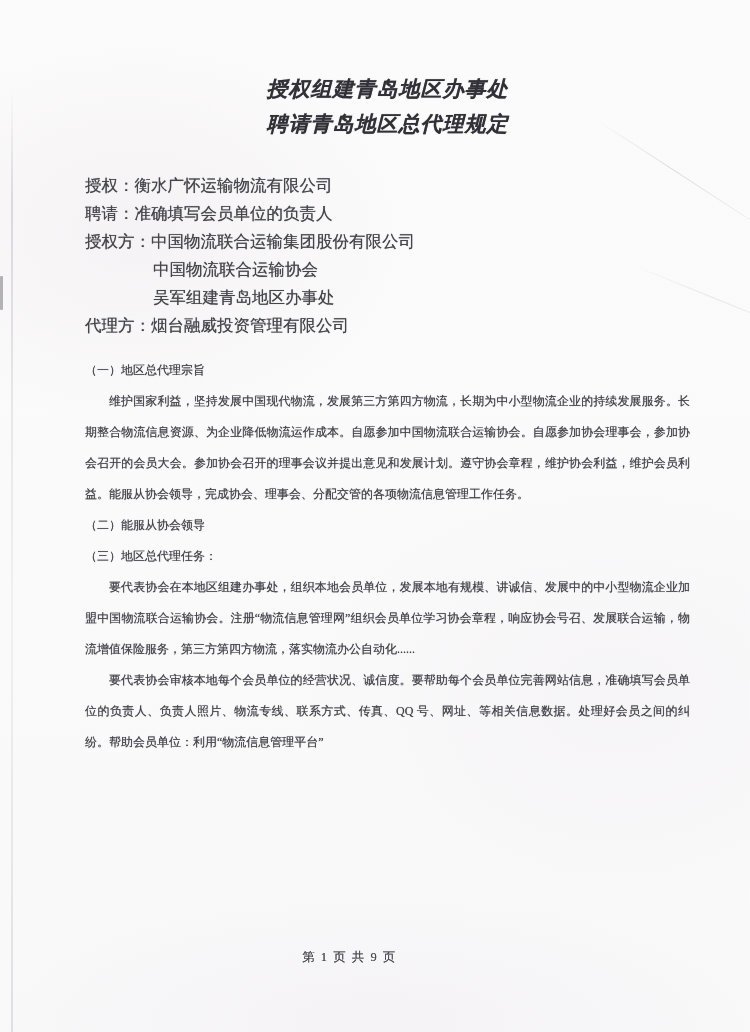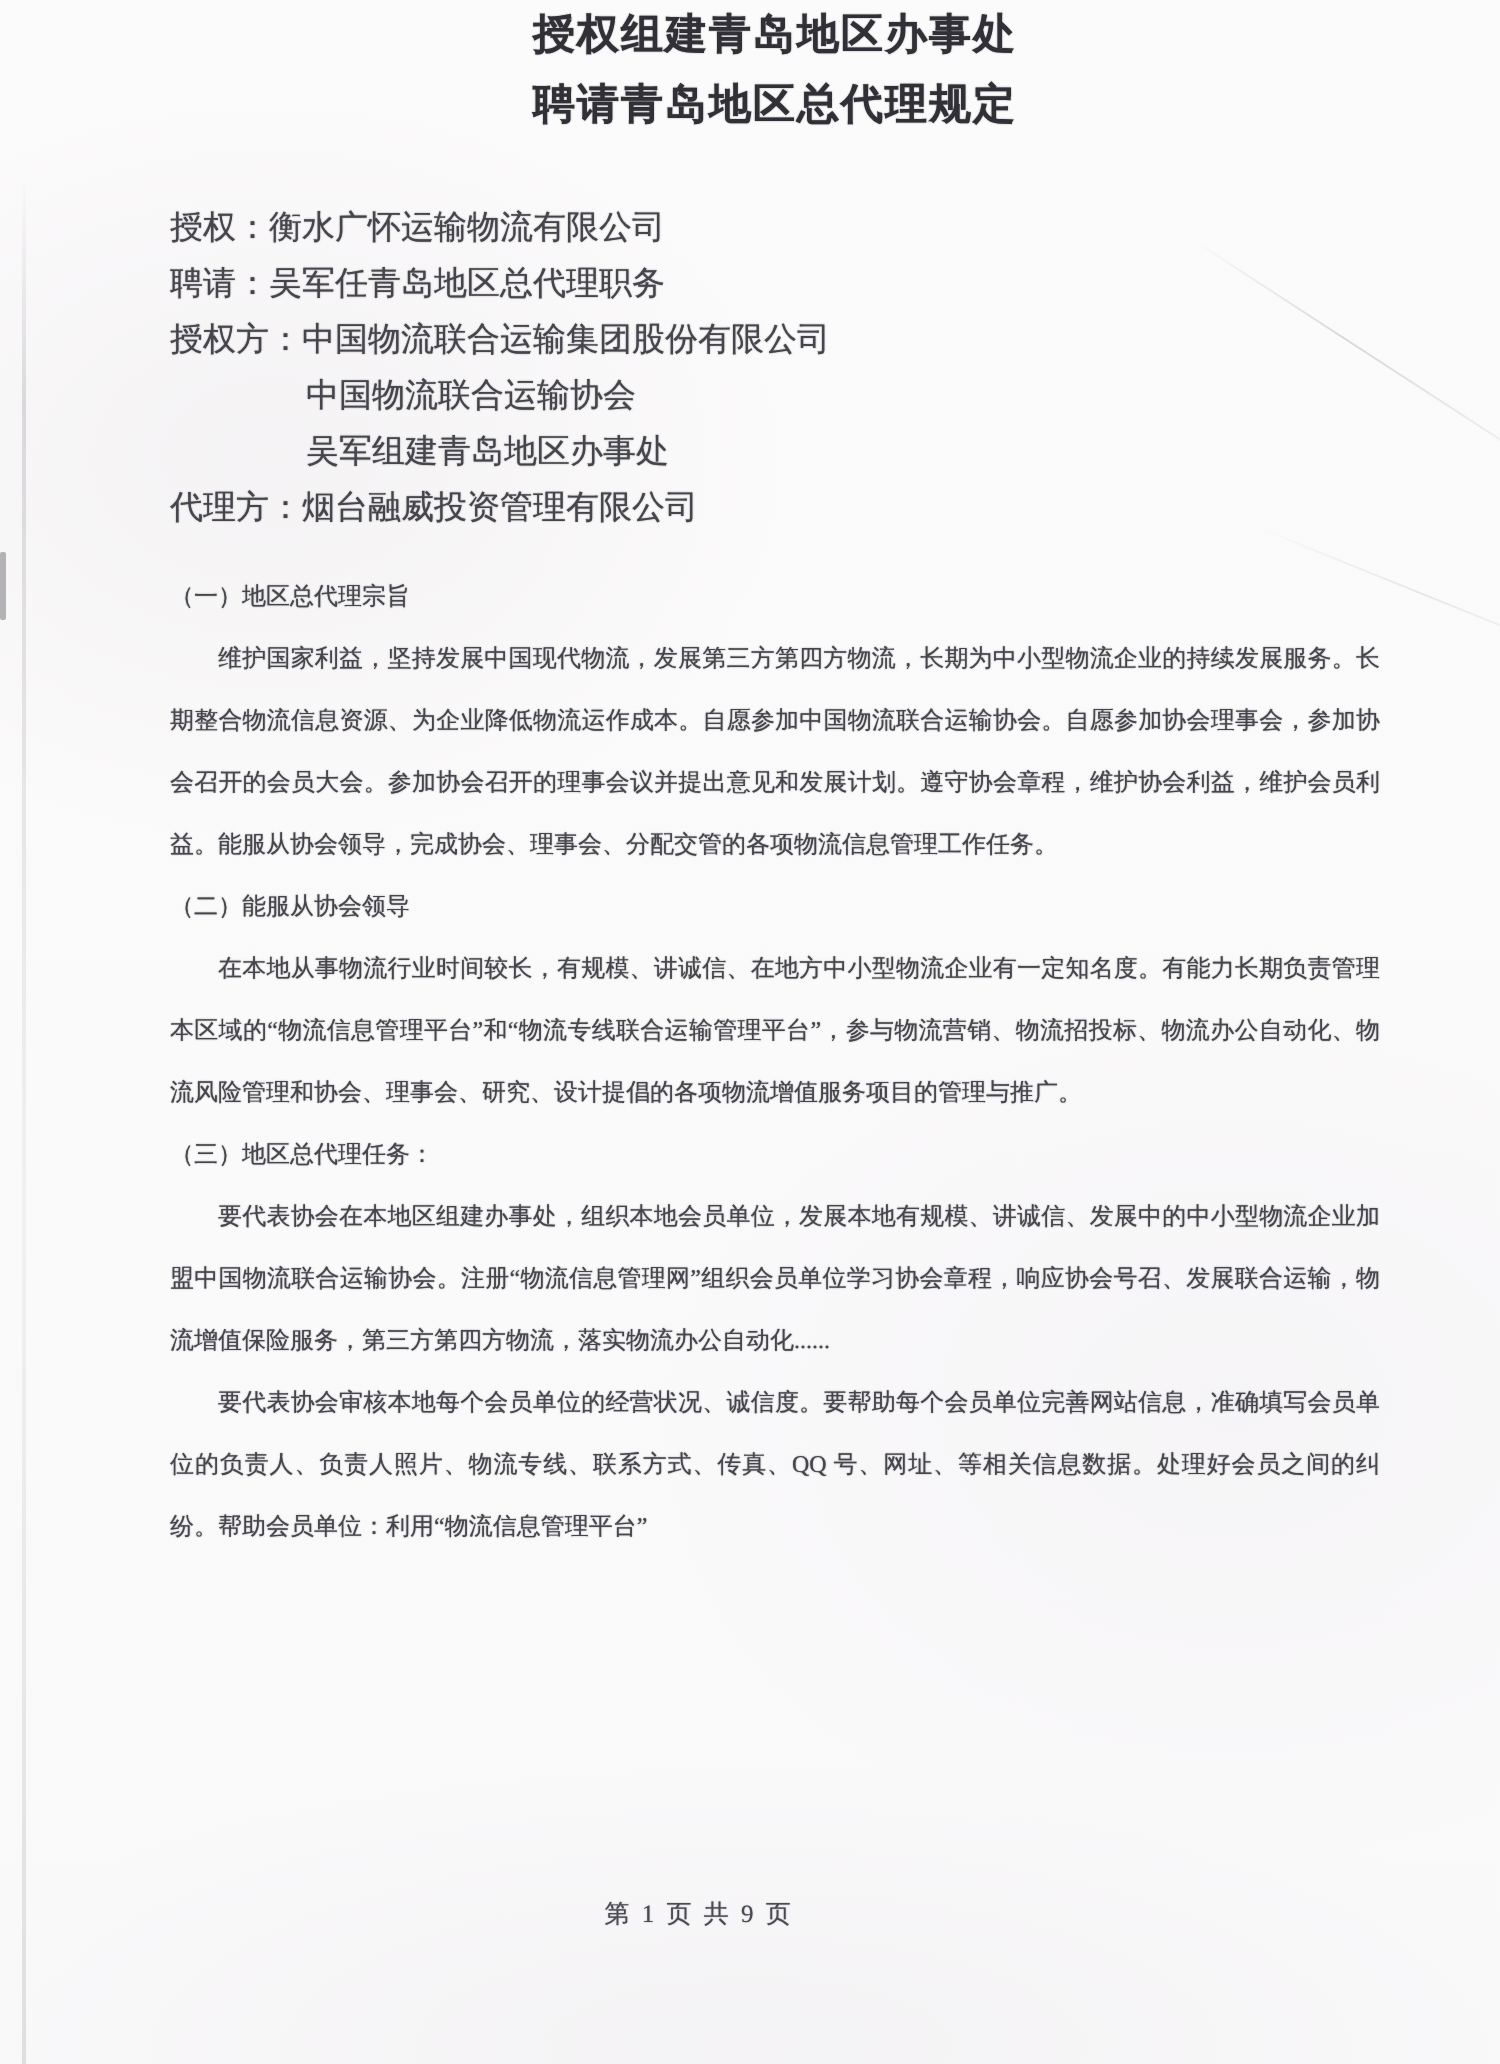--- a/index.html
+++ b/index.html
@@ -45,26 +45,28 @@
       rgba(185,182,192,0.30) 45%, transparent);
   }
 
   .content {
     position: absolute; left: 85px; top: 0; width: 605px;
     color: #45454c;
     text-shadow: 0 0 0.7px rgba(80,80,88,0.85);
   }
 
   .doc-title {
+    margin-top: 72px;
     text-align: center;
     font-size: 21px;
     line-height: 35px;
     font-weight: 700;
     letter-spacing: 1px;
     color: #303036;
+    font-style: italic;
   }
 
   .meta {
     margin-top: 30px;
     font-size: 16.5px;
     line-height: 28px;
   }
   .meta-line.indent { padding-left: 68px; }
 
   .body-text {
@@ -105,40 +107,39 @@
 
         <div class="title-line">授权组建青岛地区办事处</div>
 
         <div class="title-line">聘请青岛地区总代理规定</div>
       </div>
 
     <div class="meta">
 
         <div class="meta-line">授权：衡水广怀运输物流有限公司</div>
 
-        <div class="meta-line">聘请：吴军任青岛地区总代理职务</div>
+        <div class="meta-line">聘请：准确填写会员单位的负责人</div>
 
         <div class="meta-line">授权方：中国物流联合运输集团股份有限公司</div>
 
         <div class="meta-line indent">中国物流联合运输协会</div>
 
         <div class="meta-line indent">吴军组建青岛地区办事处</div>
 
         <div class="meta-line">代理方：烟台融威投资管理有限公司</div>
       </div>
 
     <div class="body-text">
 
         <p class="block heading">（一）地区总代理宗旨</p>
 
         <p class="block para">维护国家利益，坚持发展中国现代物流，发展第三方第四方物流，长期为中小型物流企业的持续发展服务。长期整合物流信息资源、为企业降低物流运作成本。自愿参加中国物流联合运输协会。自愿参加协会理事会，参加协会召开的会员大会。参加协会召开的理事会议并提出意见和发展计划。遵守协会章程，维护协会利益，维护会员利益。能服从协会领导，完成协会、理事会、分配交管的各项物流信息管理工作任务。</p>
 
         <p class="block heading">（二）能服从协会领导</p>
 
-        <p class="block para">在本地从事物流行业时间较长，有规模、讲诚信、在地方中小型物流企业有一定知名度。有能力长期负责管理本区域的“物流信息管理平台”和“物流专线联合运输管理平台”，参与物流营销、物流招投标、物流办公自动化、物流风险管理和协会、理事会、研究、设计提倡的各项物流增值服务项目的管理与推广。</p>
 
         <p class="block heading">（三）地区总代理任务：</p>
 
         <p class="block para">要代表协会在本地区组建办事处，组织本地会员单位，发展本地有规模、讲诚信、发展中的中小型物流企业加盟中国物流联合运输协会。注册“物流信息管理网”组织会员单位学习协会章程，响应协会号召、发展联合运输，物流增值保险服务，第三方第四方物流，落实物流办公自动化......</p>
 
         <p class="block para">要代表协会审核本地每个会员单位的经营状况、诚信度。要帮助每个会员单位完善网站信息，准确填写会员单位的负责人、负责人照片、物流专线、联系方式、传真、QQ 号、网址、等相关信息数据。处理好会员之间的纠纷。帮助会员单位：利用“物流信息管理平台”</p>
       </div>
 
   </div>
 

